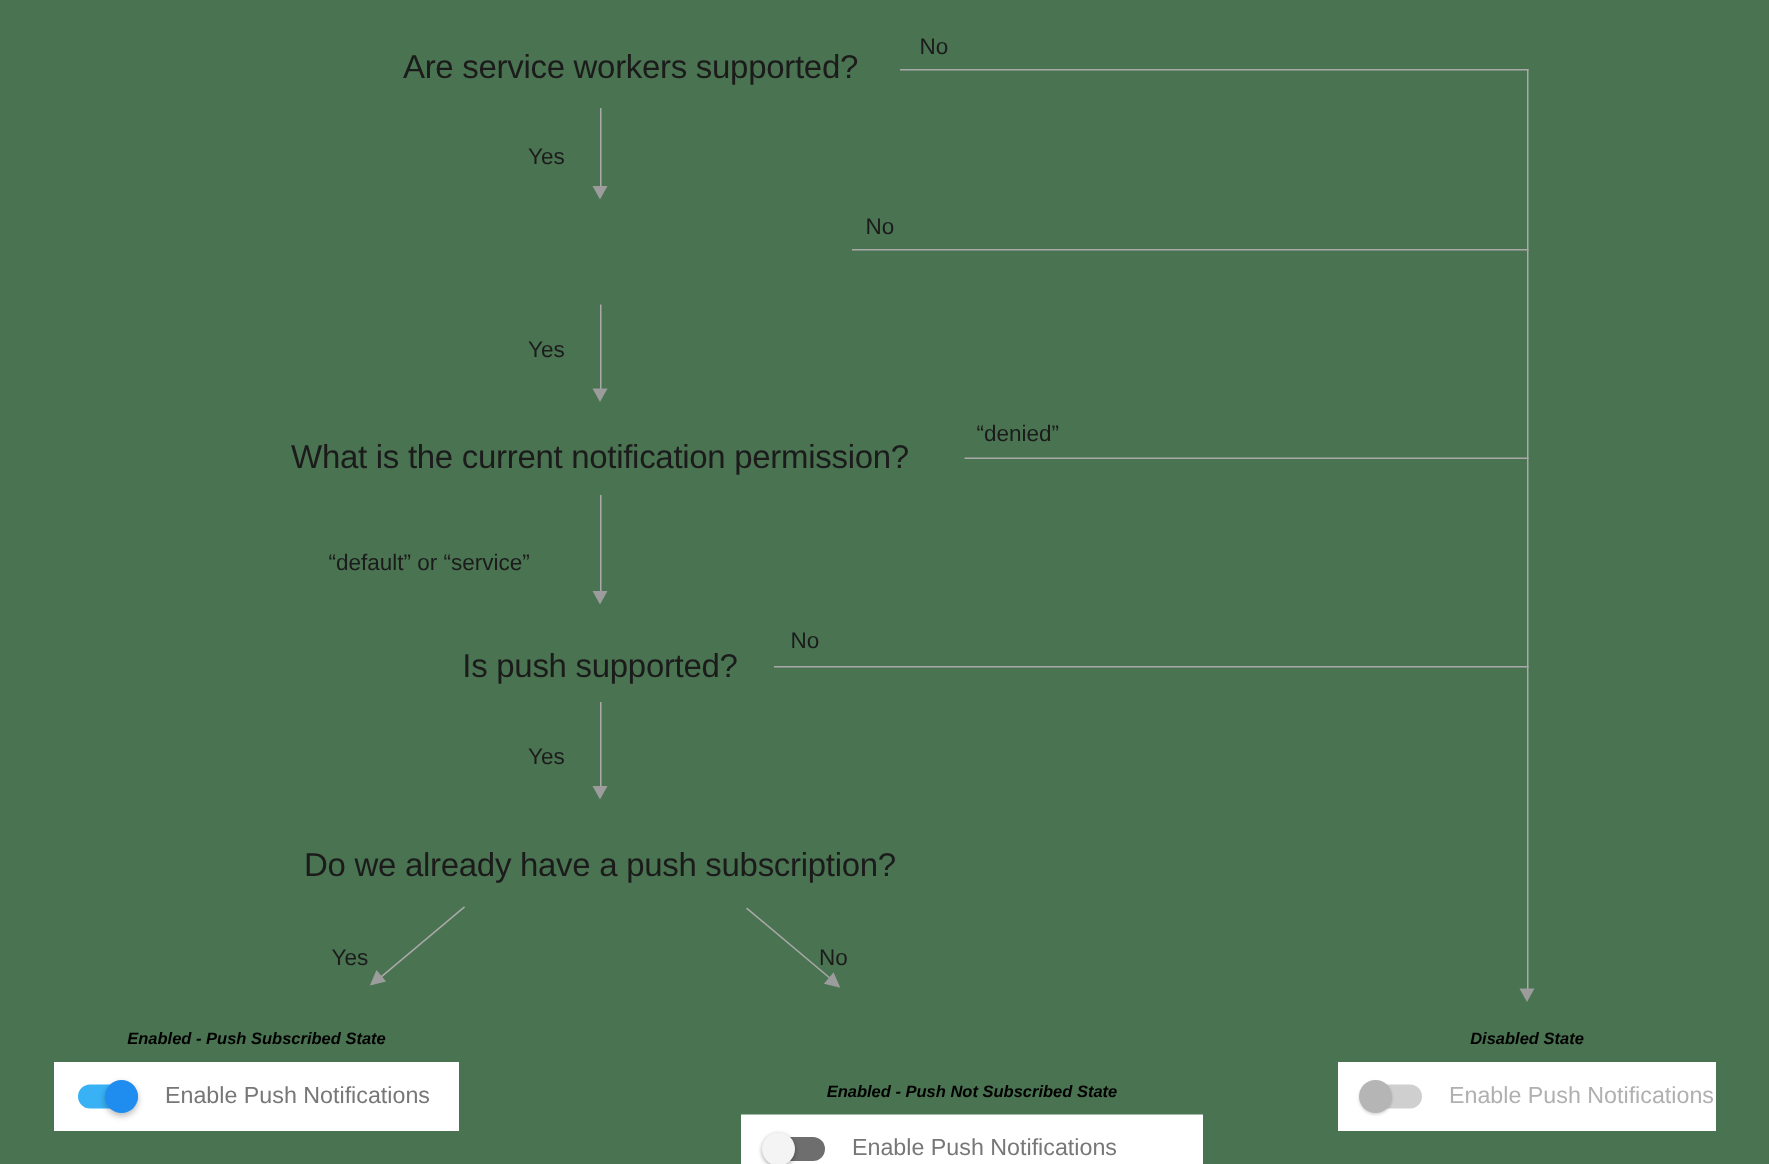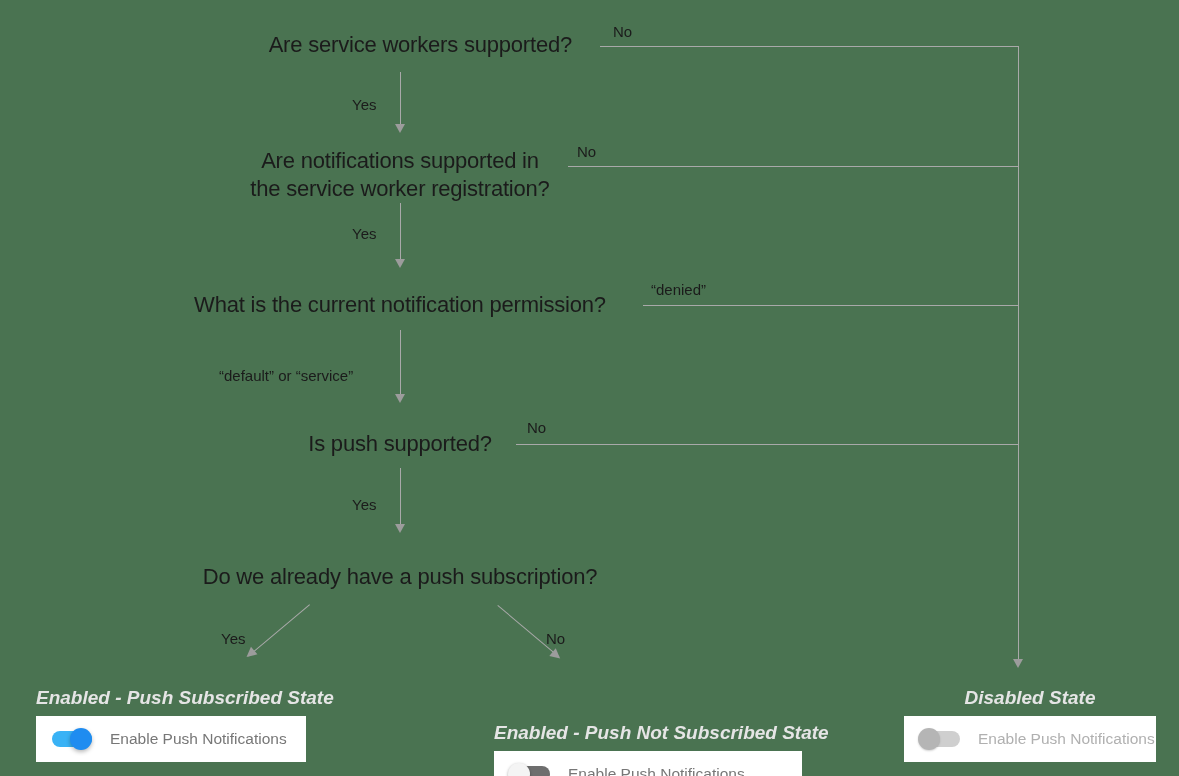--- a/index.html
+++ b/index.html
@@ -81,22 +81,22 @@
     border-bottom: 5px solid transparent;
     border-left: 10px solid #9c9c9c;
   }
 
   
   .state {
     position: absolute;
     text-align: center;
   }
   .state-label {
-    color: #e5e5e5;
-    font-size: 19px;
+    color: #000000;
+    font-size: 11px;
     font-style: italic;
     font-weight: 700;
     line-height: 1;
     margin-bottom: 9px;
     white-space: nowrap;
   }
   .card {
     background: #ffffff;
     display: flex;
     align-items: center;
@@ -145,22 +145,20 @@
   }
   .card.is-disabled .card-text { color: #b0b0b0; }
 </style>
 </head>
 <body>
 
 <div class="stage">
 
   <div class="question" style="left:236px; top:31px; width:336px;text-align:right;">Are service workers supported?</div>
 
-  <div class="question" style="left:230px; top:147px; width:340px;">Are notifications supported in
-the service worker registration?</div>
 
   <div class="question" style="left:170px; top:291px; width:460px;">What is the current notification permission?</div>
 
   <div class="question" style="left:184px; top:563px; width:432px;">Do we already have a push subscription?</div>
 
   <div class="question" style="left:299px; top:430px; width:202px;">Is push supported?</div>
 
   <div class="edge-label" style="left:352px; top:97px;">Yes</div>
 
   <div class="edge-label" style="left:613px; top:24px;">No</div>
@@ -224,21 +222,21 @@
     <div class="state-label">Enabled - Push Not Subscribed State</div>
     <div class="card">
       <span class="toggle off">
         <span class="track"></span>
         <span class="knob"></span>
       </span>
       <span class="card-text">Enable Push Notifications</span>
     </div>
   </div>
 
-  <div class="state" style="left:892px; top:688px; width:252px;margin-left:12px;">
+  <div class="state" style="left:892px; top:688px; width:252px;">
     <div class="state-label">Disabled State</div>
     <div class="card is-disabled">
       <span class="toggle disabled">
         <span class="track"></span>
         <span class="knob"></span>
       </span>
       <span class="card-text">Enable Push Notifications</span>
     </div>
   </div>
 

